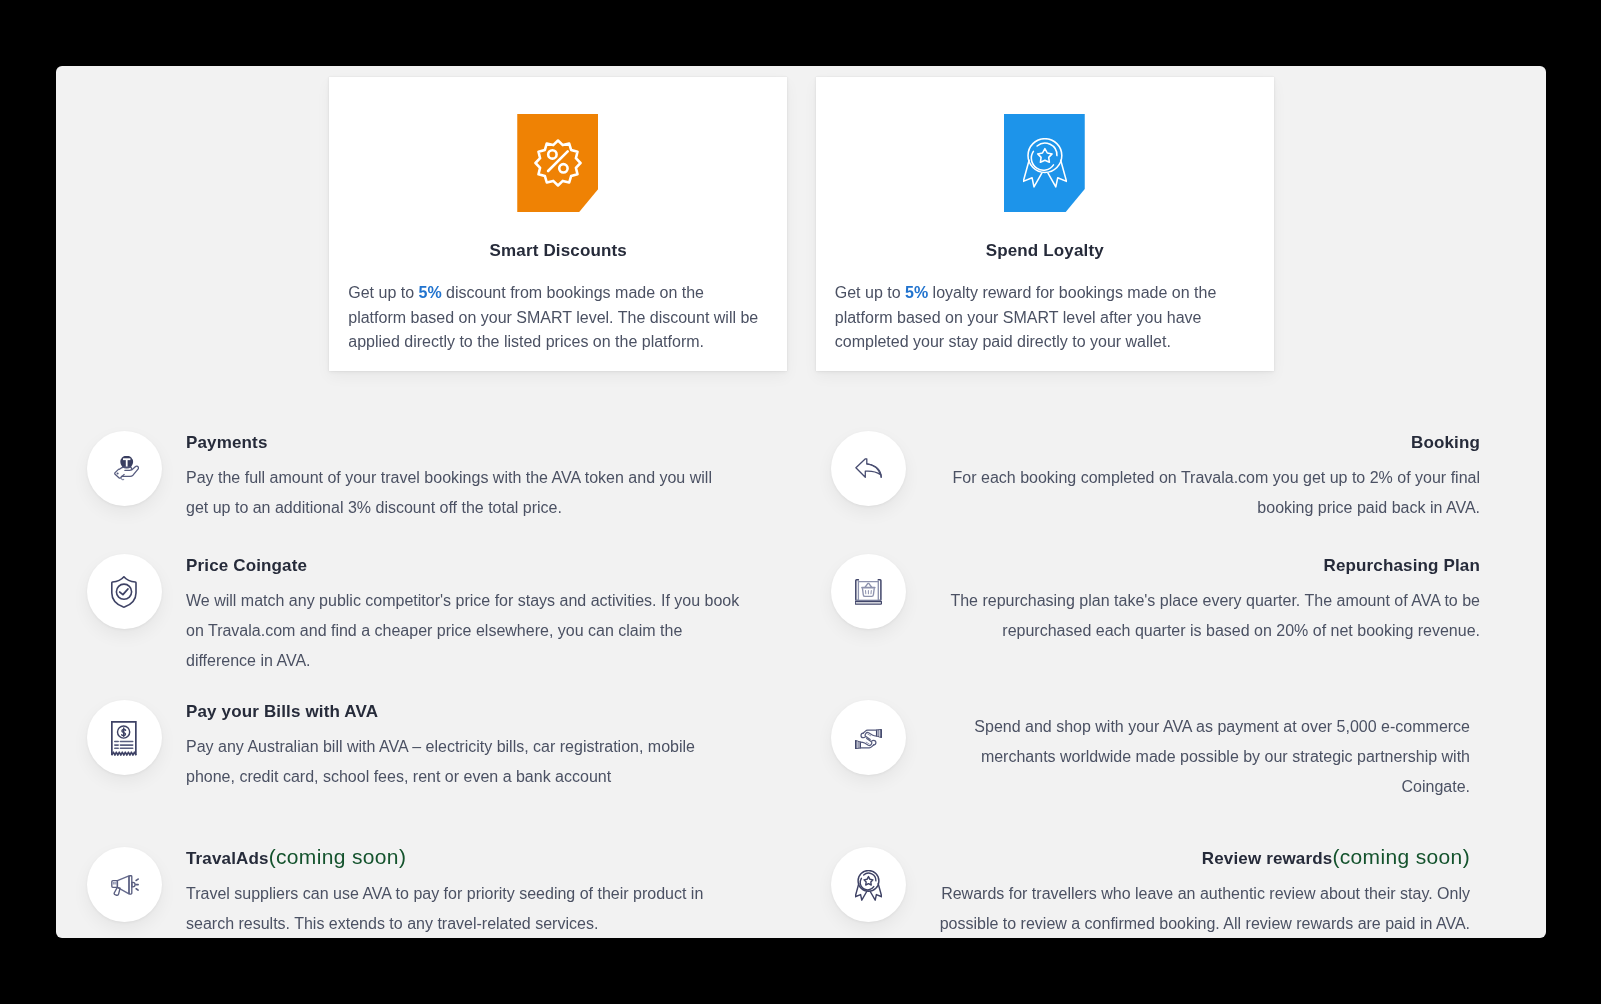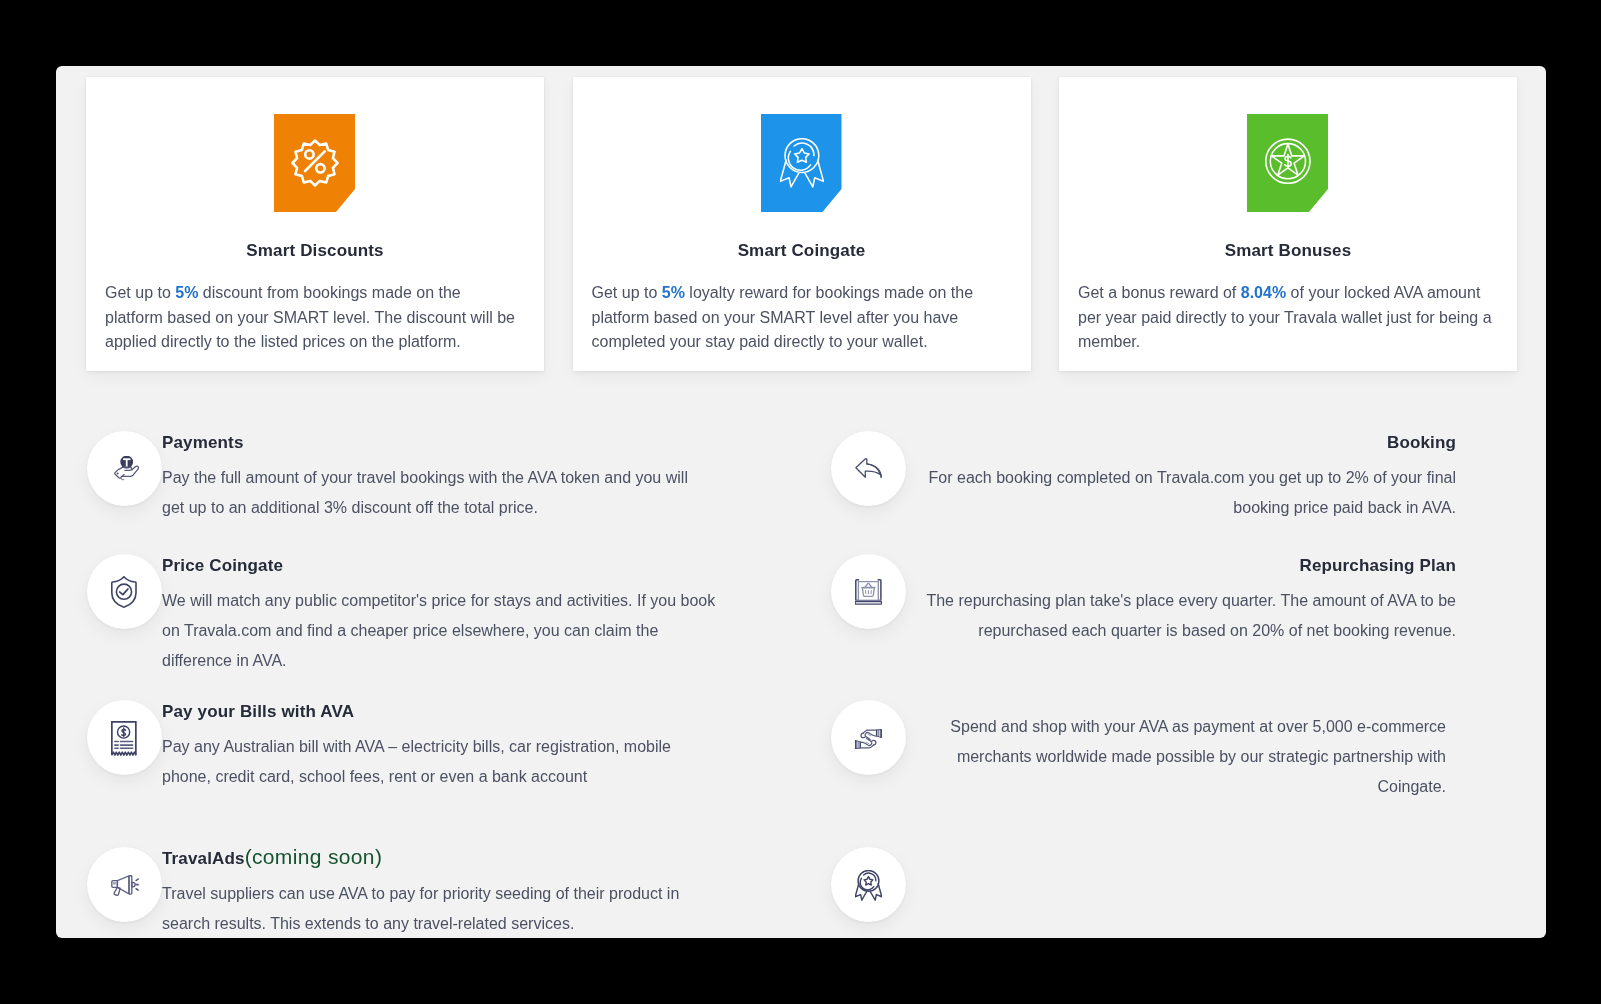--- a/index.html
+++ b/index.html
@@ -44,21 +44,21 @@
   .frow { position: relative; }
   .fcol { position: absolute; top: 0; }
   .fcol.c1 { left: 0; }
   .fcol.c2 { left: 744px; }
   .f-icon {
     position: absolute; left: 0.8px; top: -1px;
     width: 75.2px; height: 75.2px; border-radius: 50%; background: #fff;
     box-shadow: 0 1px 3px rgba(0,0,0,0.05), 0 7px 17px rgba(0,0,0,0.055);
   }
   .f-icon svg { position: absolute; left: 13.6px; top: 13.6px; }
-  .f-txt { margin-left: 76px; }
+  .f-txt { margin-left: 100px; }
   .f-title { font-size: 17px; letter-spacing: 0.15px; font-weight: bold; color: #262b3a; line-height: 18px; }
   .f-title .sfx { font-weight: normal; letter-spacing: 0.35px; color: #14532d; font-size: 21px; }
   .f-body { margin-top: 10.8px; font-size: 16px; color: #4b5163; line-height: 30px; }
   .c1 .f-txt { width: 550px; }
   .c2 .f-txt { width: 550px; text-align: right; }
   .fr1 { height: 123px; }
   .fr2 { height: 146px; }
   .fr3 { height: 147px; }
   .fr2 .c1 .f-txt { width: 570px; }
   .fr2 .c2 .f-txt { width: 550px; }
@@ -186,32 +186,22 @@
     </div>
     <div class="card">
       <div class="badge">
         <div class="badge-shape" style="background: rgb(29, 148, 234);"></div>
         <svg width="44" height="50" viewBox="0 0 44 50" style="left:19.4px;top:23.8px;color:#fff">
             <g style="stroke-width:1.55">
               <use href="#ic-award-medal-badge"></use>
             </g>
           </svg>
       </div>
-      <div class="card-title">Smart Coingate</div>
+      <div class="card-title">Spend Loyalty</div>
       <div class="card-body"><span>Get up to </span><b>5%</b><span> loyalty reward for bookings made on the platform based on your SMART level after you have completed your stay paid directly to your wallet.</span></div>
-    </div>
-    <div class="card">
-      <div class="badge">
-        <div class="badge-shape" style="background: rgb(90, 189, 43);"></div>
-        <svg width="47" height="47" viewBox="0 0 47 47" style="left:18px;top:24.4px">
-            <use href="#ic-star-dollar-coin-badge"></use>
-          </svg>
-      </div>
-      <div class="card-title">Smart Bonuses</div>
-      <div class="card-body"><span>Get a bonus reward of </span><b>8.04%</b><span> of your locked AVA amount per year paid directly to your Travala wallet just for being a member.</span></div>
     </div>
   </div>
 
   <div class="features">
     <div class="frow fr1">
       <div class="fcol c1">
         <div class="f-icon">
             <svg width="28" height="26" viewBox="0 0 28 26" style="left:24.1px;top:25.3px">
               <use href="#ic-hand-holding-token"></use>
             </svg>
@@ -293,17 +283,21 @@
         </div>
       </div>
       <div class="fcol c2">
         <div class="f-icon">
             <svg width="27.1" height="30.9" viewBox="0 0 44 50" style="left:24px;top:22.8px;color:#3e4265">
               <g style="stroke-width:2.3">
                 <use href="#ic-award-medal-badge"></use>
               </g>
             </svg>
           </div>
+        <div class="f-txt">
+          <div class="f-title"><span>Review rewards</span><span class="sfx">(coming soon)</span></div>
+          <div class="f-body">Rewards for travellers who leave an authentic review about their stay. Only possible to review a confirmed booking. All review rewards are paid in AVA.</div>
+        </div>
       </div>
     </div>
   </div>
 
 </div>
 
 </body></html>

